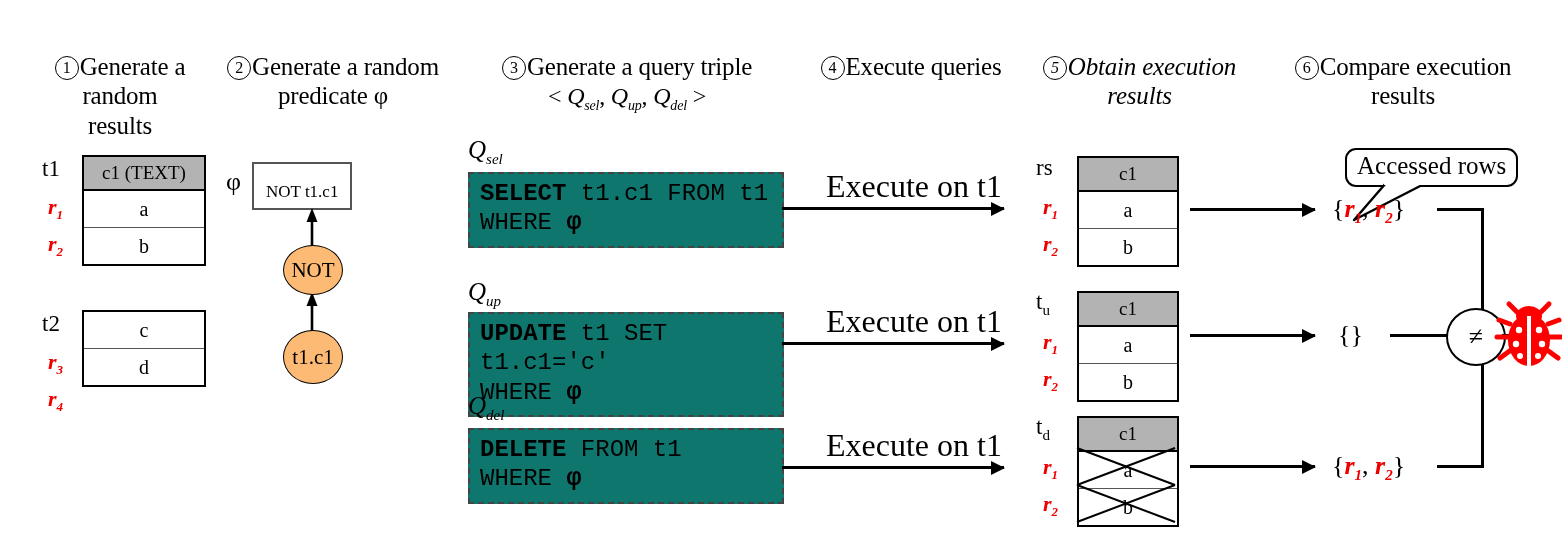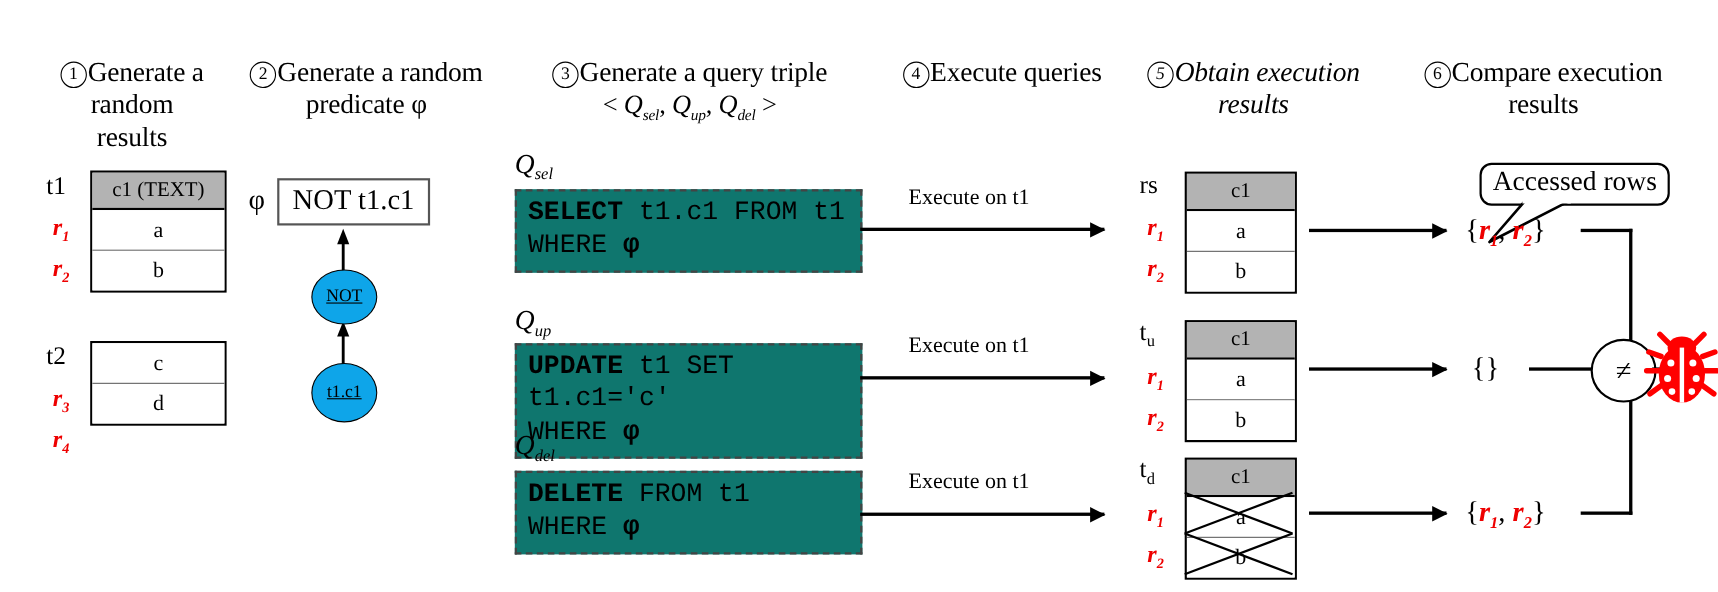--- a/index.html
+++ b/index.html
@@ -27,36 +27,36 @@
            border-bottom:2.2px solid #000;display:flex;align-items:center;justify-content:center;}
   .tbl .cell{text-align:center;font-size:20px;height:36px;display:flex;align-items:center;
              justify-content:center;border-bottom:1.6px solid #555;position:relative;background:#fff;}
   .tbl .cell.last{border-bottom:none;}
   .tname{position:absolute;font-size:23px;}
   .rlab{position:absolute;color:#ee0000;font-style:italic;font-size:22px;font-weight:600;}
   .rlab sub{font-size:13px;font-style:italic;}
 
   
   .phi-box{position:absolute;border:2px solid #555;background:#fff;
-           font-size:26px;padding:3px 12px 6px 12px;}
-  .node{position:absolute;border:1.8px solid #000;border-radius:50%;background:#0ea5e9;
-        display:flex;align-items:center;justify-content:center;font-size:16px;text-decoration:underline;}
+           font-size:17px;padding:18px 12px 6px 12px;}
+  .node{position:absolute;border:1.8px solid #000;border-radius:50%;background:#fdba74;
+        display:flex;align-items:center;justify-content:center;font-size:21px;}
 
   
   .sqlbox{position:absolute;border:2px dashed #444;background:#0f766e;padding:5px 10px 7px 10px;
           font-size:24px;line-height:1.22;font-family:Liberation Mono, monospace;}
   .kw-phi{font-weight:bold;font-size:25px;}
   .qlab{position:absolute;font-style:italic;font-size:25px;}
   .qlab sub{font-size:15px;font-style:italic;}
 
   
   .harrow{position:absolute;height:3px;background:#000;}
   .harrow:after{content:"";position:absolute;right:-1px;top:-5.5px;
     border-left:14px solid #000;border-top:7px solid transparent;border-bottom:7px solid transparent;}
-  .arrlab{position:absolute;font-size:20px;white-space:nowrap;}
+  .arrlab{position:absolute;font-size:32px;white-space:nowrap;}
   .vline{position:absolute;width:3px;background:#000;}
   .hline{position:absolute;height:3px;background:#000;}
 
   
   .setv{position:absolute;font-size:26px;white-space:nowrap;}
   .setv i{color:#ee0000;font-style:italic;font-weight:600;}
   .setv i sub{font-size:15px;}
 
   
   .callout{position:absolute;border:2.4px solid #000;border-radius:11px;background:#fff;

